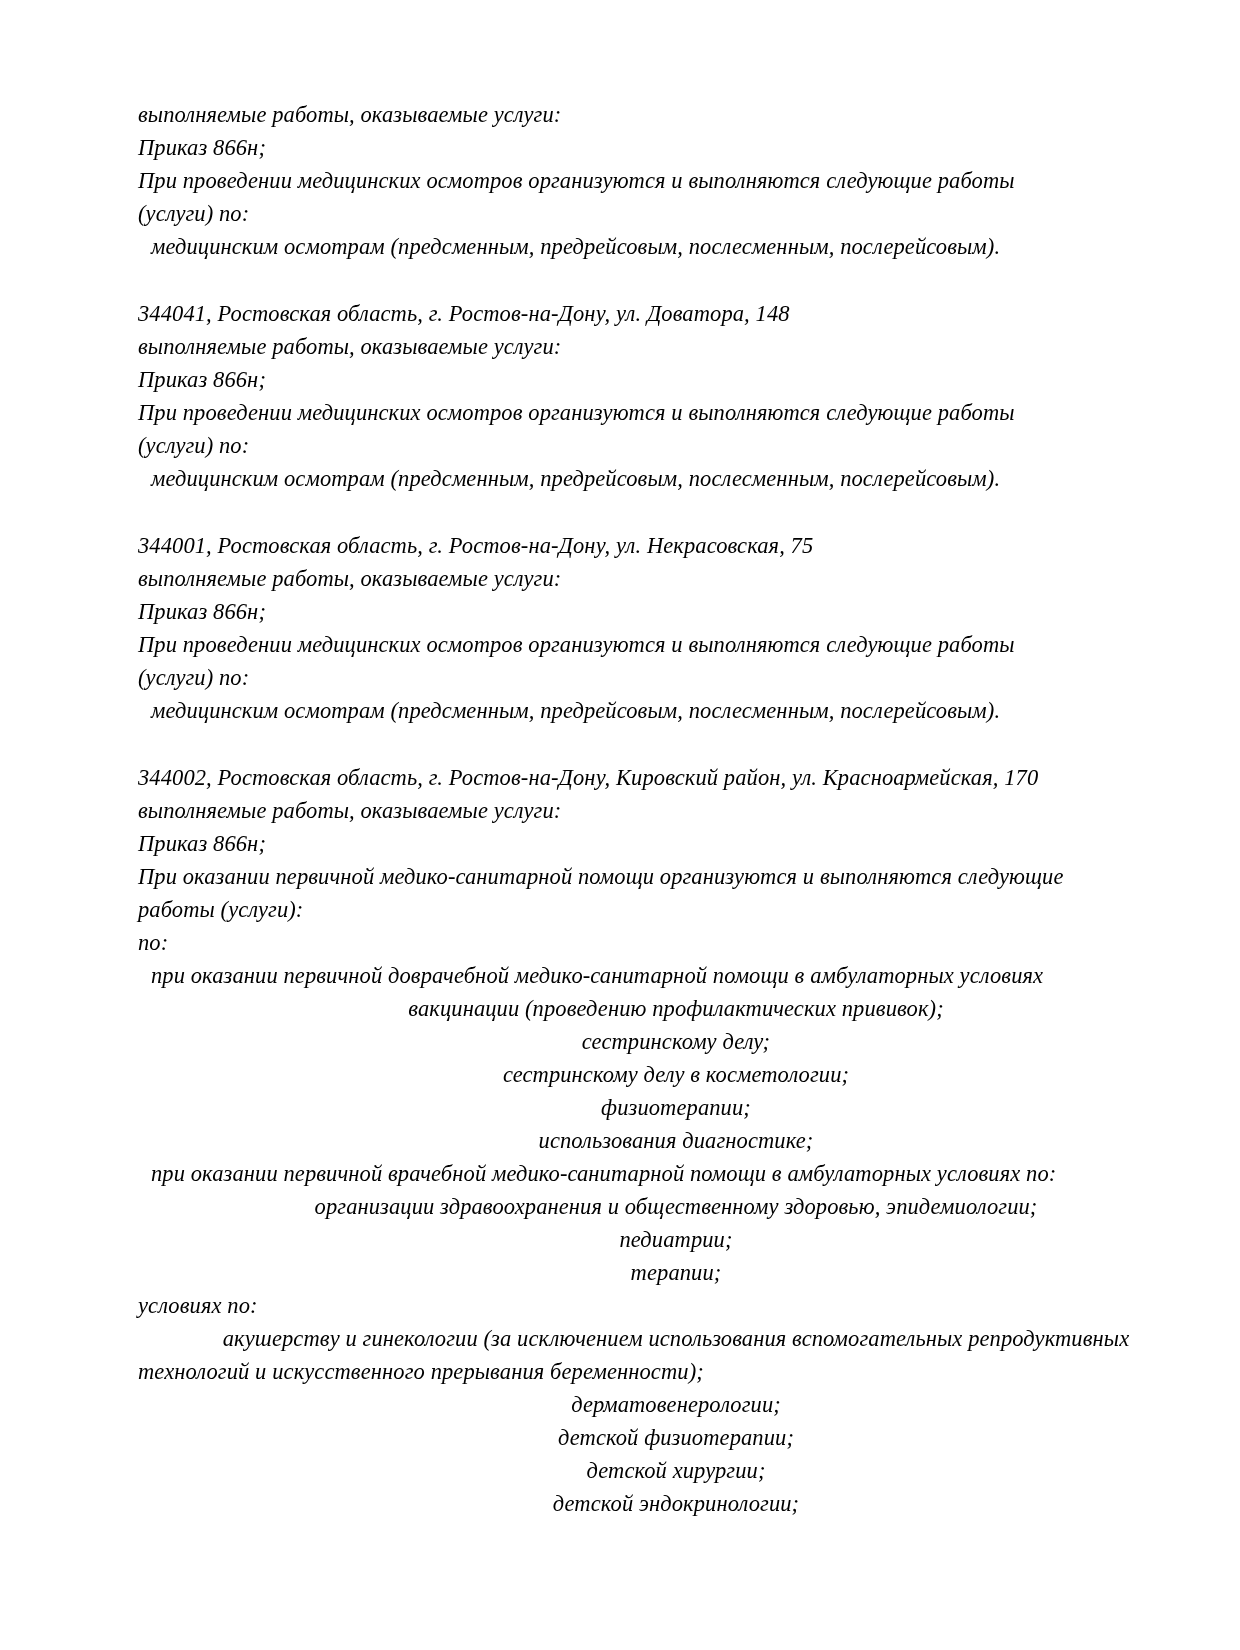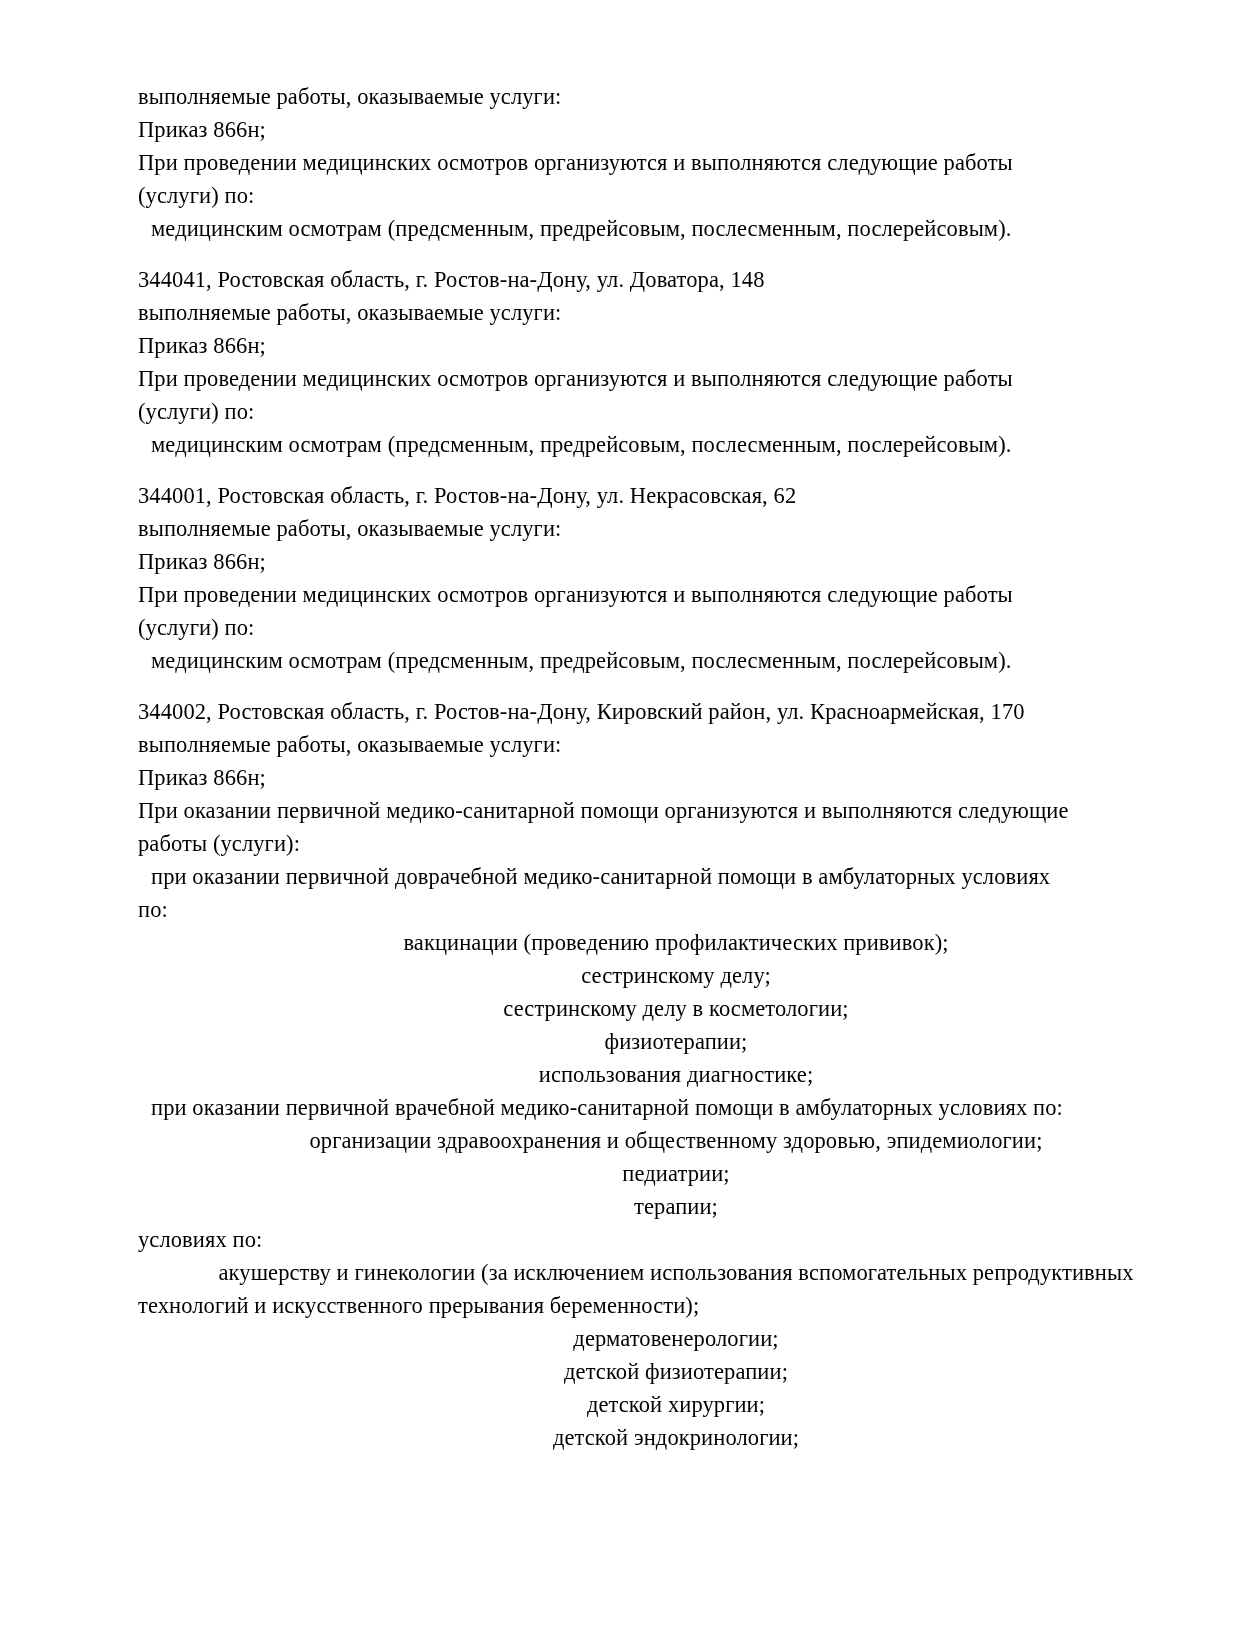--- a/index.html
+++ b/index.html
@@ -12,26 +12,27 @@
     width: 1240px;
     height: 1650px;
     background: #ffffff;
     color: #000000;
     overflow: hidden;
     font-family: "Liberation Serif", "DejaVu Serif", serif;
     font-size: 22.5px;
   }
   .doc-content {
     position: absolute;
-    top: 80px;
+    top: 98px;
     left: 138px;
     right: 60px;
+    font-style: italic;
   }
   .block { margin: 0; }
-  .block + .block { margin-top: 18px; }
+  .block + .block { margin-top: 34px; }
   .line {
     line-height: 33px;
     white-space: pre;
     letter-spacing: 0.1px;
   }
   .indent-0 { padding-left: 0; }
   .indent-1 { padding-left: 13px; }
   .indent-2 { padding-left: 34px; text-align: center; }
 </style>
 </head>
@@ -48,35 +49,35 @@
       </div>
       <div class="block">
         <div class="line indent-0">344041, Ростовская область, г. Ростов-на-Дону, ул. Доватора, 148</div>
         <div class="line indent-0">выполняемые работы, оказываемые услуги:</div>
         <div class="line indent-0">Приказ 866н;</div>
         <div class="line indent-0">При проведении медицинских осмотров организуются и выполняются следующие работы</div>
         <div class="line indent-0">(услуги) по:</div>
         <div class="line indent-1">медицинским осмотрам (предсменным, предрейсовым, послесменным, послерейсовым).</div>
       </div>
       <div class="block">
-        <div class="line indent-0">344001, Ростовская область, г. Ростов-на-Дону, ул. Некрасовская, 62</div>
+        <div class="line indent-0">344001, Ростовская область, г. Ростов-на-Дону, ул. Некрасовская, 75</div>
         <div class="line indent-0">выполняемые работы, оказываемые услуги:</div>
         <div class="line indent-0">Приказ 866н;</div>
         <div class="line indent-0">При проведении медицинских осмотров организуются и выполняются следующие работы</div>
         <div class="line indent-0">(услуги) по:</div>
         <div class="line indent-1">медицинским осмотрам (предсменным, предрейсовым, послесменным, послерейсовым).</div>
       </div>
       <div class="block">
         <div class="line indent-0">344002, Ростовская область, г. Ростов-на-Дону, Кировский район, ул. Красноармейская, 170</div>
         <div class="line indent-0">выполняемые работы, оказываемые услуги:</div>
         <div class="line indent-0">Приказ 866н;</div>
         <div class="line indent-0">При оказании первичной медико-санитарной помощи организуются и выполняются следующие</div>
         <div class="line indent-0">работы (услуги):</div>
+        <div class="line indent-0">по:</div>
         <div class="line indent-1">при оказании первичной доврачебной медико-санитарной помощи в амбулаторных условиях</div>
-        <div class="line indent-0">по:</div>
         <div class="line indent-2">вакцинации (проведению профилактических прививок);</div>
         <div class="line indent-2">сестринскому делу;</div>
         <div class="line indent-2">сестринскому делу в косметологии;</div>
         <div class="line indent-2">физиотерапии;</div>
         <div class="line indent-2">использования диагностике;</div>
         <div class="line indent-1">при оказании первичной врачебной медико-санитарной помощи в амбулаторных условиях по:</div>
         <div class="line indent-2">организации здравоохранения и общественному здоровью, эпидемиологии;</div>
         <div class="line indent-2">педиатрии;</div>
         <div class="line indent-2">терапии;</div>
         <div class="line indent-0">условиях по:</div>

